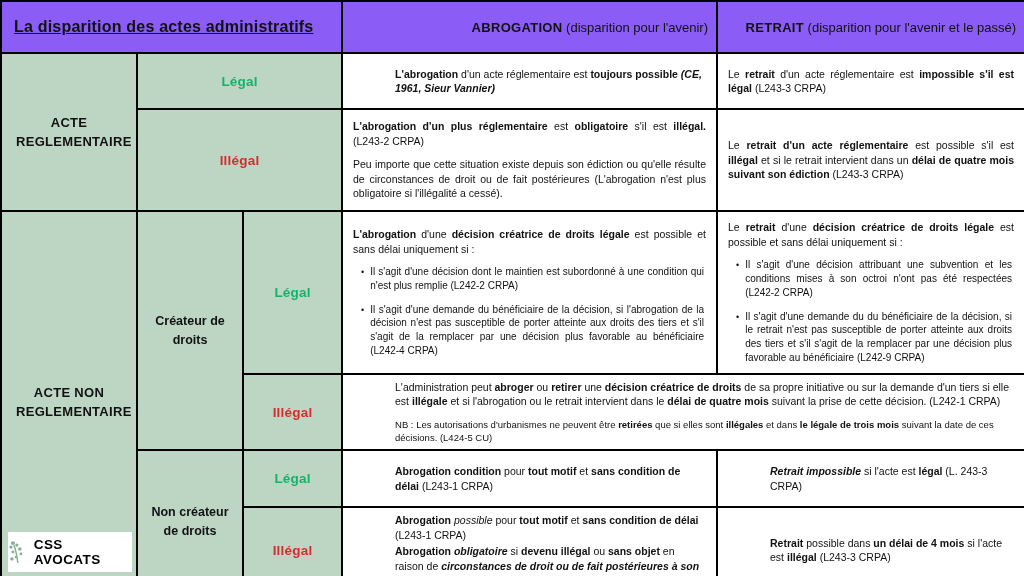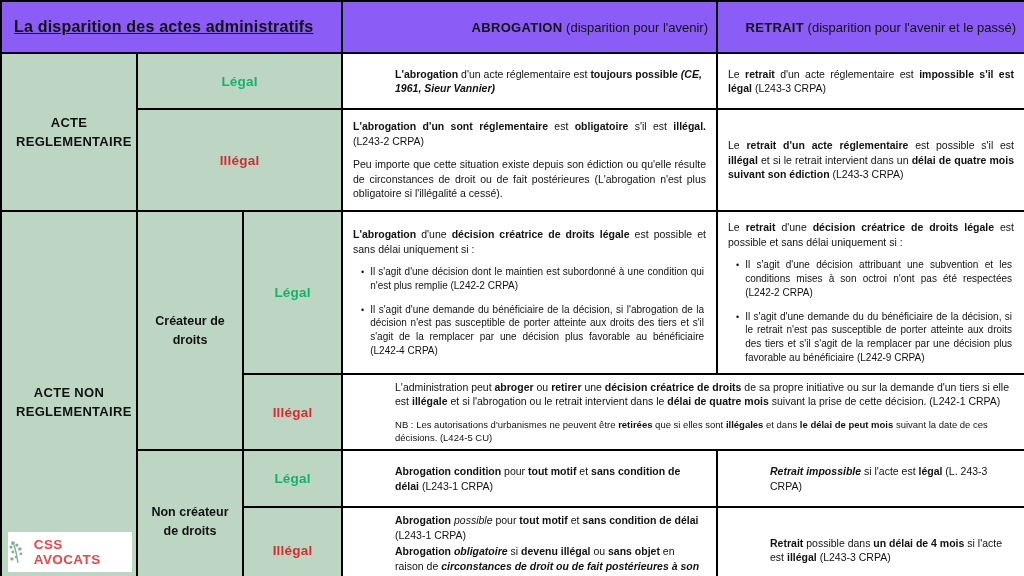--- a/index.html
+++ b/index.html
@@ -22,21 +22,21 @@
   .blk + .blk{margin-top:9px;}
   .blk.tight{margin-top:2px;}
   .blk.c{margin-left:42px;}
   .blk.j{text-align:justify;}
   .blk.sm{font-size:9.5px;}
   .blk.li{display:flex;gap:6px;font-size:10px;text-align:justify;padding-left:8px;padding-right:2px;}
   .blk.li .bullet{flex:0 0 auto;font-size:9px;line-height:1.6;}
   .blk.li + .blk.li{margin-top:10px;}
   .logo{position:absolute;left:8px;top:532px;width:124px;height:40px;background:#fff;
         display:flex;align-items:center;justify-content:center;gap:6px;}
-  .logo-text{color:#ef4444;font-weight:bold;font-size:13.5px;letter-spacing:.4px;}
+  .logo-text{color:#000000;font-weight:bold;font-size:13.5px;letter-spacing:.4px;}
 </style>
 </head>
 <body>
 
 <table>
   <colgroup>
     <col style="width:136px">
       <col style="width:106px">
       <col style="width:99px">
     <col style="width:375px">
@@ -63,21 +63,21 @@
           <div class="blk c"><span><span style="font-weight: 700;">L'abrogation</span><span> d'un acte réglementaire est </span><span style="font-weight: 700;">toujours possible</span><span> </span><span style="font-weight: 700; font-style: italic;">(CE, 1961, Sieur Vannier)</span></span></div>
         </td>
     <td class="content">
           <div class="blk j"><span><span>Le </span><span style="font-weight: 700;">retrait</span><span> d'un acte réglementaire est </span><span style="font-weight: 700;">impossible s'il est légal</span><span> (L243-3 CRPA)</span></span></div>
         </td>
   </tr>
 
   <tr style="height:102px">
     <td colspan="2" class="green illegal">Illégal</td>
     <td class="content">
-          <div class="blk j"><span><span style="font-weight: 700;">L'abrogation d'un sont réglementaire</span><span> est </span><span style="font-weight: 700;">obligatoire</span><span> s'il est </span><span style="font-weight: 700;">illégal.</span><span> (L243-2 CRPA)</span></span></div>
+          <div class="blk j"><span><span style="font-weight: 700;">L'abrogation d'un plus réglementaire</span><span> est </span><span style="font-weight: 700;">obligatoire</span><span> s'il est </span><span style="font-weight: 700;">illégal.</span><span> (L243-2 CRPA)</span></span></div>
           <div class="blk j"><span><span>Peu importe que cette situation existe depuis son édiction ou qu'elle résulte de circonstances de droit ou de fait postérieures (L'abrogation n'est plus obligatoire si l'illégalité a cessé).</span></span></div>
         </td>
     <td class="content">
           <div class="blk j"><span><span>Le </span><span style="font-weight: 700;">retrait d'un acte réglementaire</span><span> est possible s'il est </span><span style="font-weight: 700;">illégal</span><span> et si le retrait intervient dans un </span><span style="font-weight: 700;">délai de quatre mois suivant son édiction</span><span> (L243-3 CRPA)</span></span></div>
         </td>
   </tr>
 
   <tr style="height:163px">
     <td rowspan="4" class="green cat">ACTE NON REGLEMENTAIRE</td>
     <td rowspan="2" class="green subcat">Créateur de droits</td>
@@ -103,21 +103,21 @@
             <span class="bullet">•</span>
             <span><span>Il s'agit d'une demande du du bénéficiaire de la décision, si le retrait n'est pas susceptible de porter atteinte aux droits des tiers et s'il s'agit de la remplacer par une décision plus favorable au bénéficiaire (L242-9 CRPA)</span></span>
           </div>
         </td>
   </tr>
 
   <tr style="height:75px">
     <td class="green illegal">Illégal</td>
     <td colspan="2" class="content">
           <div class="blk c"><span><span>L'administration peut </span><span style="font-weight: 700;">abroger</span><span> ou </span><span style="font-weight: 700;">retirer</span><span> une </span><span style="font-weight: 700;">décision créatrice de droits</span><span> de sa propre initiative ou sur la demande d'un tiers si elle est </span><span style="font-weight: 700;">illégale</span><span> et si l'abrogation ou le retrait intervient dans le </span><span style="font-weight: 700;">délai de quatre mois</span><span> suivant la prise de cette décision. (L242-1 CRPA)</span></span></div>
-          <div class="blk c sm"><span><span>NB : Les autorisations d'urbanismes ne peuvent être </span><span style="font-weight: 700;">retirées</span><span> que si elles sont </span><span style="font-weight: 700;">illégales</span><span> et dans </span><span style="font-weight: 700;">le délai de peut mois</span><span> suivant la date de ces décisions. (L424-5 CU)</span></span></div>
+          <div class="blk c sm"><span><span>NB : Les autorisations d'urbanismes ne peuvent être </span><span style="font-weight: 700;">retirées</span><span> que si elles sont </span><span style="font-weight: 700;">illégales</span><span> et dans </span><span style="font-weight: 700;">le légale de trois mois</span><span> suivant la date de ces décisions. (L424-5 CU)</span></span></div>
         </td>
   </tr>
 
   <tr style="height:57px">
     <td rowspan="2" class="green subcat">Non créateur de droits</td>
     <td class="green legal">Légal</td>
     <td class="content">
           <div class="blk c"><span><span style="font-weight: 700;">Abrogation condition</span><span> pour </span><span style="font-weight: 700;">tout motif</span><span> et </span><span style="font-weight: 700;">sans condition de délai</span><span> (L243-1 CRPA)</span></span></div>
         </td>
     <td class="content">

